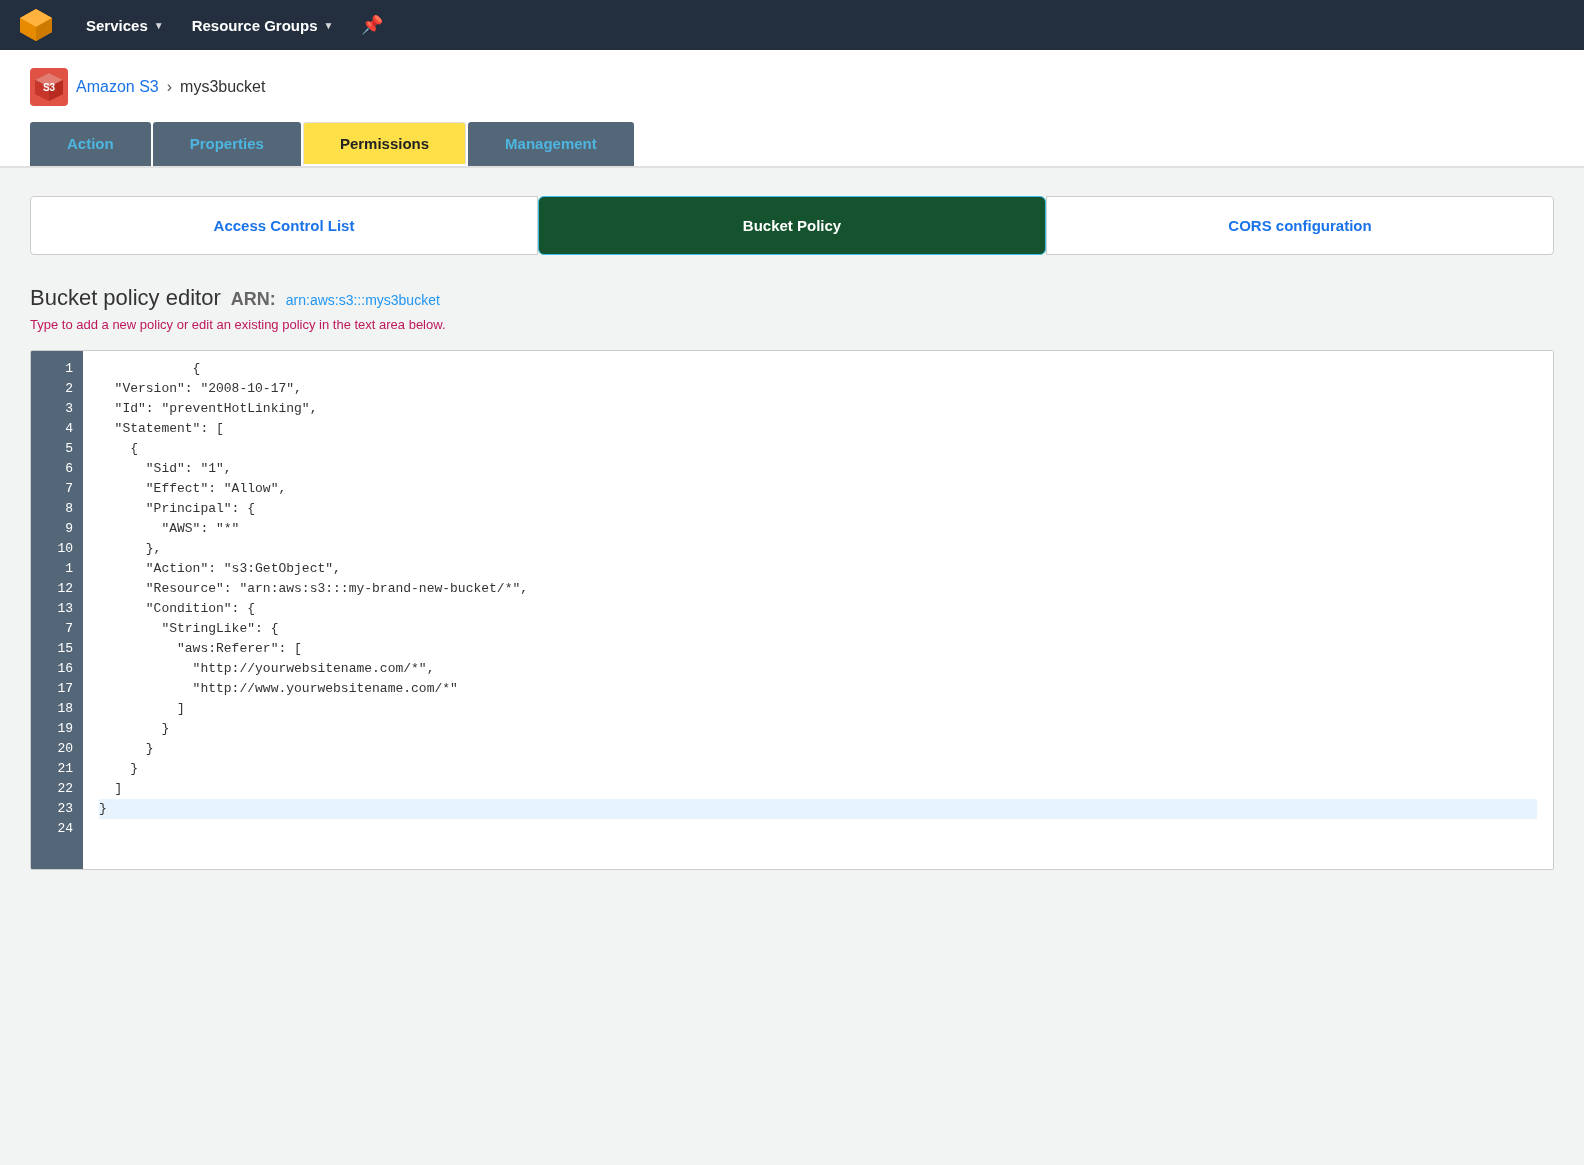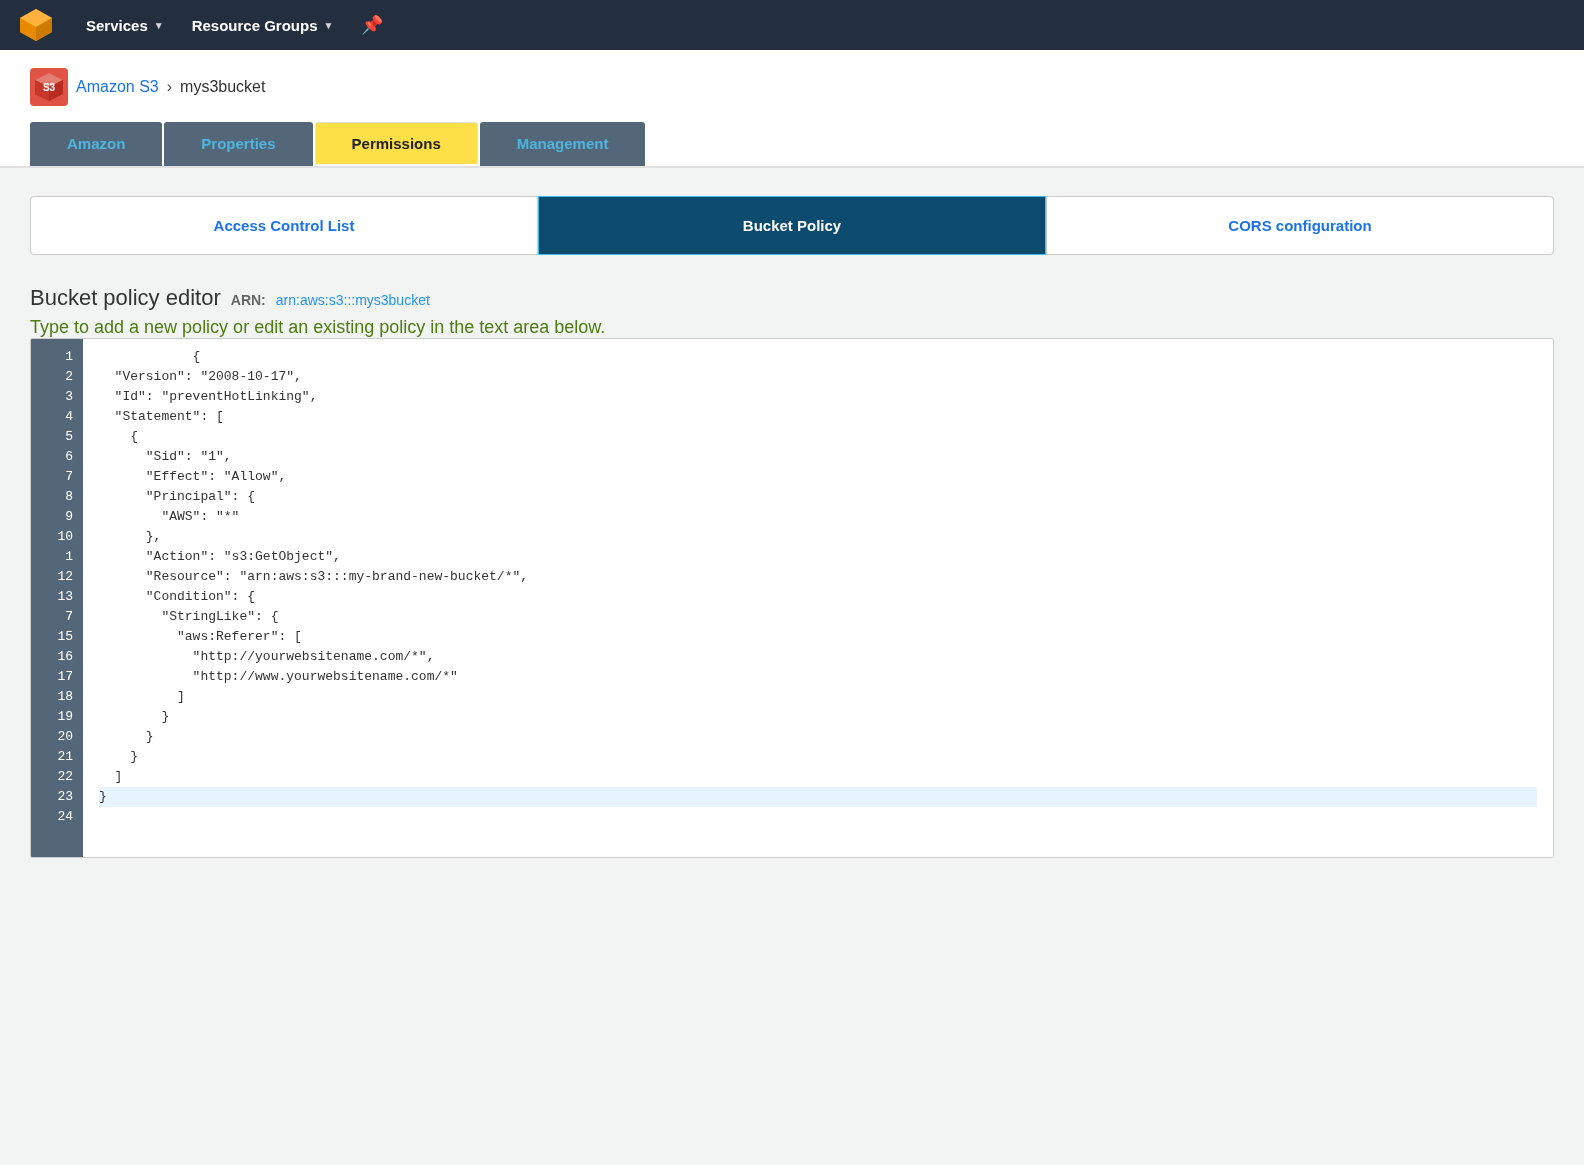--- a/index.html
+++ b/index.html
@@ -116,52 +116,54 @@
       padding: 20px 19px;
       font-size: 15px;
       font-weight: 600;
       cursor: pointer;
       border: 1px solid #ccc;
       background: #fff;
       color: #1a73e8;
       text-align: center;
     }
     .sub-nav-btn.active {
-      background: #0c4a6e;
+      background: #14532d;
       color: #fff;
       border-color: #3dbfeb;
+      border-radius: 6px;
     }
     .sub-nav-btn:first-child { border-radius: 4px 0 0 4px; }
     .sub-nav-btn:last-child { border-radius: 0 4px 4px 0; }
 
     
     .editor-section { }
     .editor-title-row {
       display: flex;
       align-items: baseline;
       gap: 10px;
       margin-bottom: 6px;
     }
     .editor-title {
       font-size: 22px;
       font-weight: 400;
       color: #333;
     }
     .editor-arn-label {
-      font-size: 14px;
+      font-size: 18px;
       color: #666;
       font-weight: 600;
     }
     .editor-arn-value {
       font-size: 14px;
       color: #2196f3;
     }
     .editor-subtitle {
-      font-size: 18px;
-      color: #4d7c0f;
+      font-size: 13px;
+      color: #be185d;
+      margin-bottom: 18px;
     }
 
     
     .code-editor {
       display: flex;
       border: 1px solid #ccc;
       border-radius: 2px;
       overflow: hidden;
       font-family: 'Courier New', Courier, monospace;
       font-size: 13px;
@@ -235,21 +237,21 @@
         <polygon points="33,12 19,19 19,33 33,26" fill="#B82B20"></polygon>
         <text x="19" y="23" text-anchor="middle" font-size="10" fill="white" font-weight="bold">S3</text>
       </svg>
     </div>
     <a class="breadcrumb-link">Amazon S3</a>
     <span class="breadcrumb-sep">›</span>
     <span class="breadcrumb-current">mys3bucket</span>
   </div>
 
   <div class="tabs">
-    <div class="tab">Amazon</div>
+    <div class="tab">Action</div>
     <div class="tab">Properties</div>
     <div class="tab active">Permissions</div>
     <div class="tab">Management</div>
   </div>
 </div>
 
 <div class="content">
 
   <div class="sub-nav">
     <button class="sub-nav-btn">Access Control List</button>

